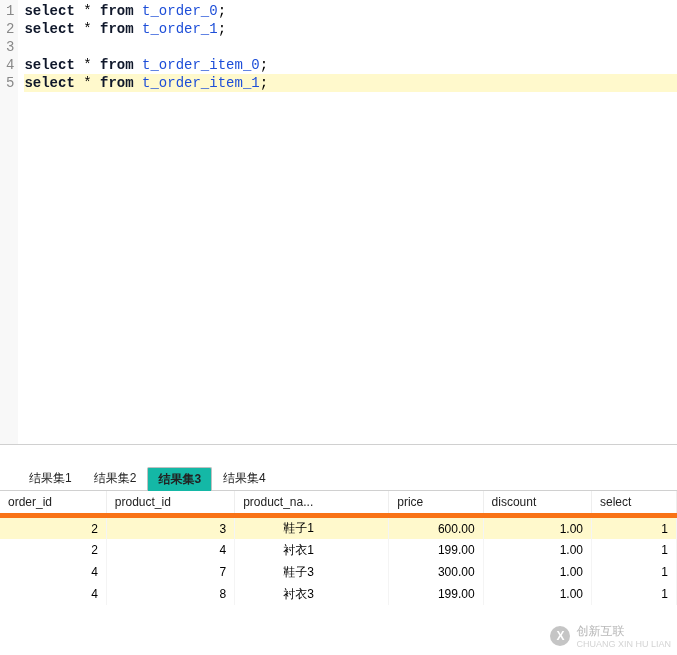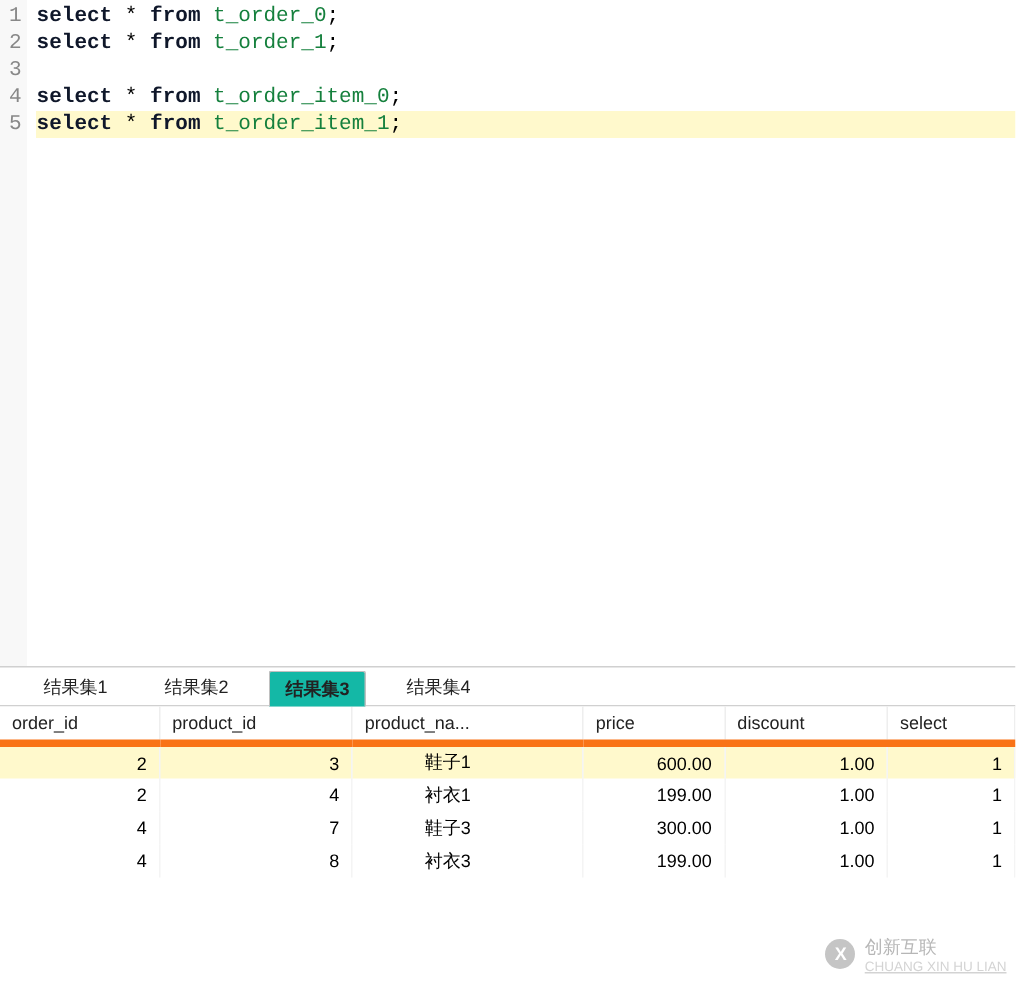--- a/index.html
+++ b/index.html
@@ -34,21 +34,21 @@
     flex: 1;
     font-family: "Courier New", monospace;
     font-size: 14px;
     line-height: 18px;
     padding: 2px 0 0 6px;
     white-space: pre;
   }
   .code-line { height: 18px; }
   .code-line.highlight { background: #fff9cc; width: 100%; }
   .kw { color: #0f172a; font-weight: bold; }
-  .id { color: #15803d; text-align: center; }
+  .id { color: #1d4ed8; text-align: center; }
   .punc { color: #000; }
   .divider-x {
     position: absolute;
     left: 0; top: 444px;
     width: 22px; height: 14px;
     font-size: 11px; color: #555;
     text-align: left;
     border: 1px solid #ccc;
     background: #f0f0f0;
     line-height: 12px;
@@ -58,22 +58,23 @@
     position: absolute;
     left: 0; right: 0; top: 444px; bottom: 0;
     border-top: 1px solid #d0d0d0;
     background: #ffffff;
   }
   .tabs {
     display: flex;
     padding: 4px 10px 0 18px;
     height: 26px;
     align-items: flex-end;
-    gap: 16px;
+    gap: 0;
     border-bottom: 1px solid #d0d0d0;
+    margin-top: 20px;
   }
   .tab {
     padding: 3px 10px 3px 10px;
     font-size: 12px;
     color: #222;
     border: 1px solid transparent;
     border-bottom: none;
     cursor: pointer;
     position: relative;
     background: transparent;
@@ -114,21 +115,21 @@
     display: flex; align-items: center; gap: 6px;
     color: #aaa; font-size: 12px;
     opacity: 0.85;
   }
   .watermark-icon {
     width: 20px; height: 20px; border-radius: 50%;
     background: #bbb; color: #fff; font-weight: bold;
     display: flex; align-items: center; justify-content: center;
     font-size: 12px;
   }
-  .watermark small { font-size: 9px; display:block; color:#ccc; line-height:1;text-decoration:underline;}
+  .watermark small { font-size: 9px; display:block; color:#ccc; line-height:1;}
 </style>
 </head>
 <body>
 
 <div class="editor">
   <div class="gutter" id="gutter">
       <div>1</div>
       <div>2</div>
       <div>3</div>
       <div>4</div>

